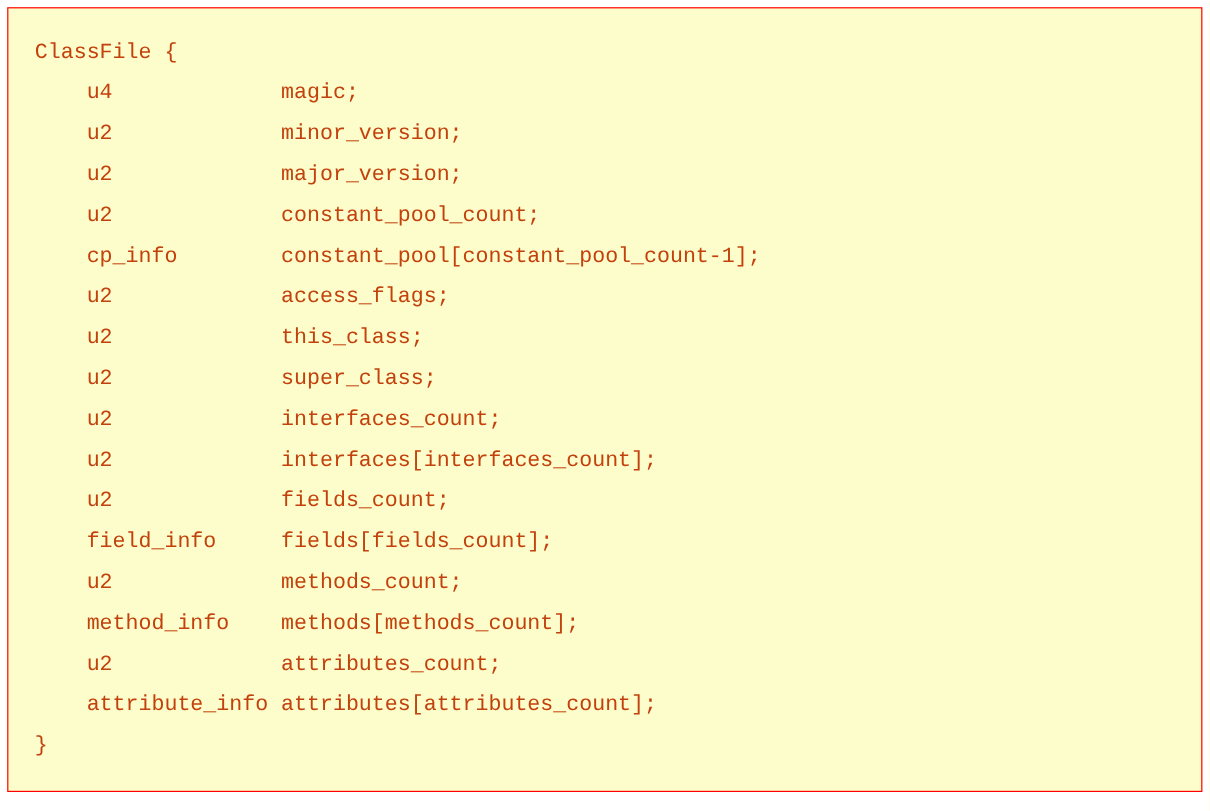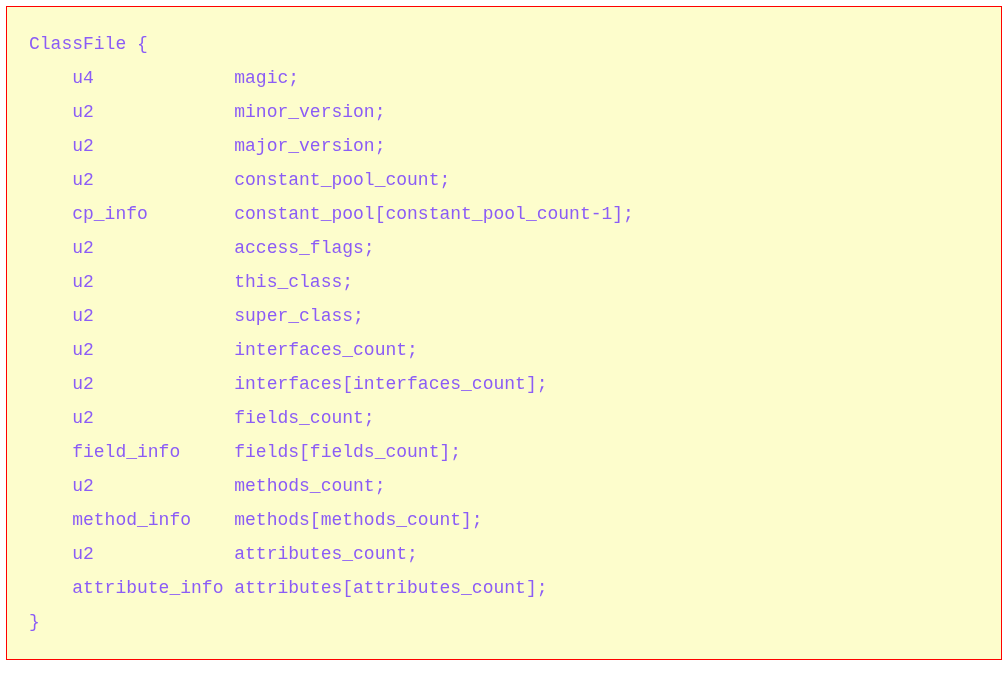--- a/index.html
+++ b/index.html
@@ -13,21 +13,21 @@
       width: 1008px;
       height: 676px;
     }
     .code-box {
       border: 1px solid #ff0000;
       background: #fdfdcc;
       padding: 20px 22px;
       font-family: "Courier New", Courier, monospace;
       font-size: 18px;
       line-height: 34px;
-      color: #8b5cf6;
+      color: #c2410c;
       white-space: pre;
     }
   </style>
 </head>
 <body>
 
 <div class="code-box"><span>ClassFile {</span>
 <span>    u4             magic;
     u2             minor_version;
     u2             major_version;

